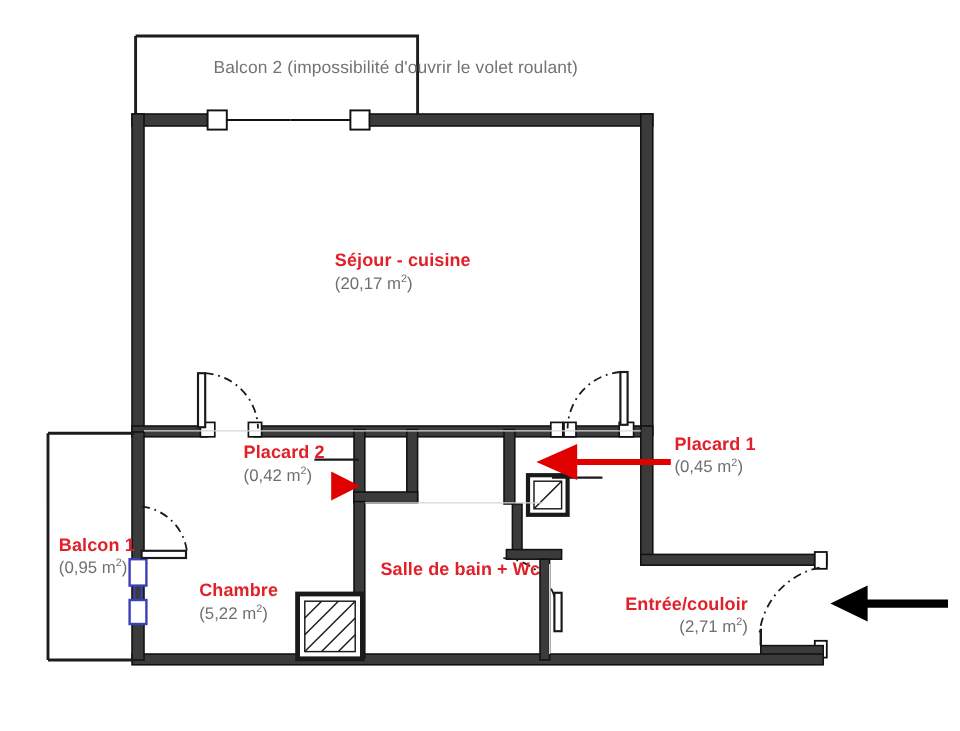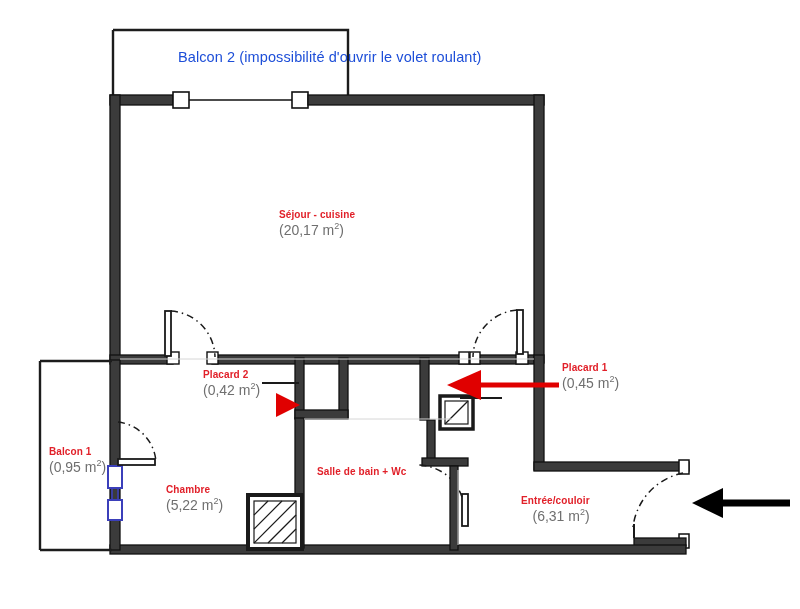--- a/index.html
+++ b/index.html
@@ -28,37 +28,37 @@
   }
   .lbl {
     position: absolute;
     white-space: nowrap;
     line-height: 1.18;
   }
   .lbl .name {
     display: block;
     color: #e12029;
     font-weight: bold;
-    font-size: 10px;
+    font-size: 15px;
     letter-spacing: 0.1px;
   }
   .lbl .area {
     display: block;
     color: #6f6f6f;
     font-weight: normal;
     font-size: 14px;
   }
   .lbl .area sup {
     font-size: 9px;
     vertical-align: super;
   }
   .lbl.note .name {
     font-weight: normal;
     font-size: 14.5px;
-    color: #1d4ed8;
+    color: #737373;
   }
   #label-sejour    { left: 279px; top: 209px; }
   #label-placard2  { left: 203px; top: 369px; }
   #label-placard1  { left: 562px; top: 362px; }
   #label-balcon1   { left: 49px;  top: 446px; }
   #label-chambre   { left: 166px; top: 452px; margin-top: 32px; }
   #label-sdb       { left: 317px; top: 466px; }
   #label-entree    { left: 521px; top: 495px; text-align: right; }
   #label-balcon2   { left: 178px; top: 49px;  }
 </style>
@@ -213,16 +213,16 @@
     <span class="name">Chambre</span>
     <span class="area"><span>(5,22 m</span><sup>2</sup><span>)</span></span>
   </div>
 
   <div class="lbl" id="label-sdb">
     <span class="name">Salle de bain + Wc</span>
   </div>
 
   <div class="lbl" id="label-entree">
     <span class="name">Entrée/couloir</span>
-    <span class="area"><span>(6,31 m</span><sup>2</sup><span>)</span></span>
+    <span class="area"><span>(2,71 m</span><sup>2</sup><span>)</span></span>
   </div>
 
 </div>
 
 </body></html>

